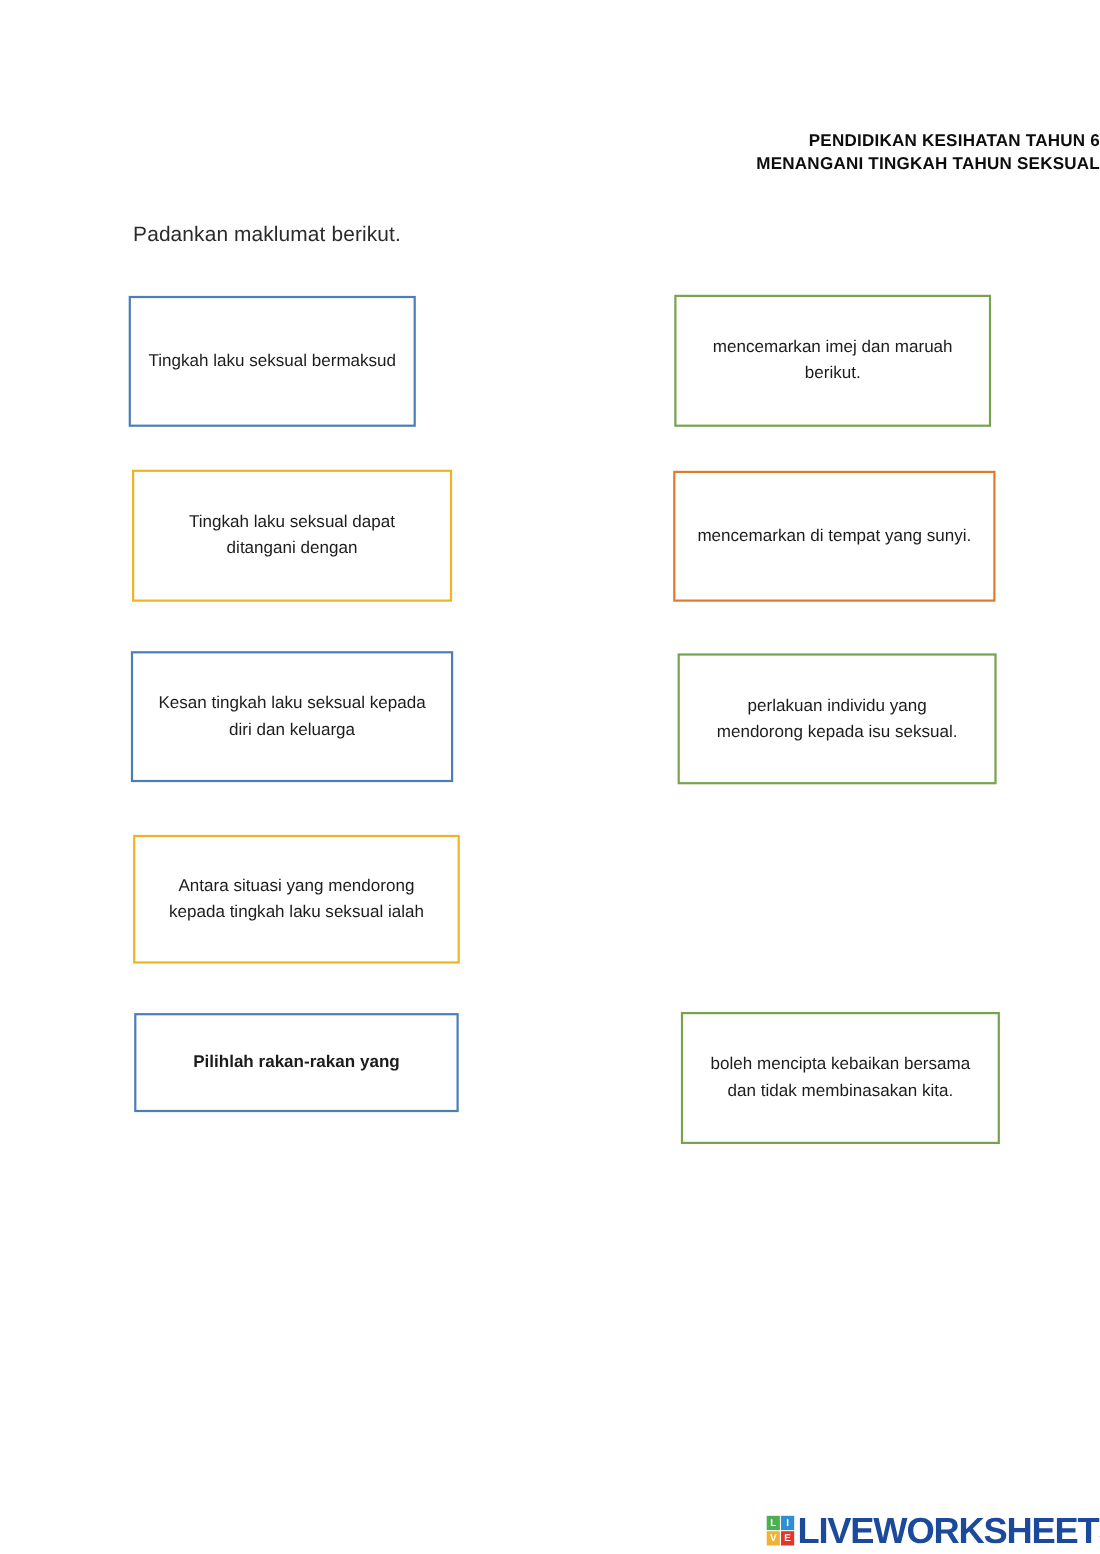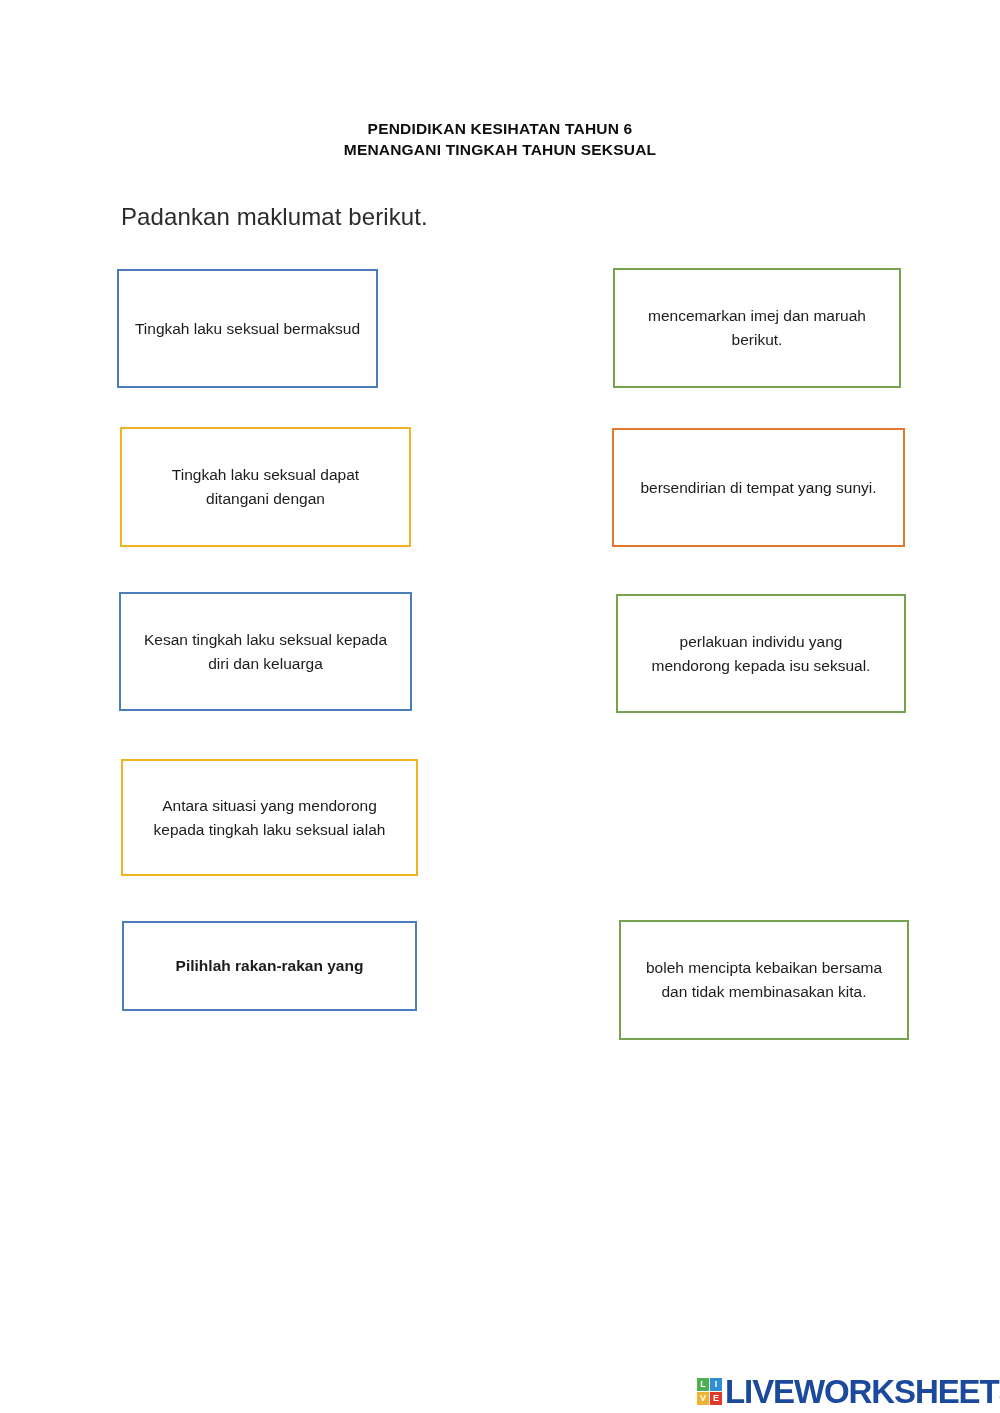--- a/index.html
+++ b/index.html
@@ -21,38 +21,38 @@
     overflow: hidden;
     margin: 0 auto;
   }
 
   
   .title-block {
     position: absolute;
     left: 0;
     top: 118px;
     width: 1000px;
-    text-align: center;
+    text-align: right;
   }
   .title-line {
     font-family: "Liberation Sans", sans-serif;
     font-weight: bold;
     font-size: 15.5px;
     letter-spacing: 0.2px;
     line-height: 21px;
     color: #0d0d0d;
   }
 
   
   .instruction {
     position: absolute;
     left: 121px;
     top: 203px;
     font-family: "Liberation Sans", sans-serif;
-    font-size: 24px;
+    font-size: 19px;
     font-weight: 400;
     letter-spacing: 0.1px;
     color: #2b2b2b;
   }
 
   
   .match-box {
     position: absolute;
     box-sizing: border-box;
     background: #ffffff;
@@ -133,21 +133,21 @@
     <span class="box-text" style="max-width: 265px;">Antara situasi yang mendorong kepada tingkah laku seksual ialah</span>
   </div>
   <div class="match-box" id="lbox4" style="left: 122px; top: 921px; width: 295px; height: 90px; border-color: rgb(74, 126, 187); font-weight: bold;">
     <span class="box-text" style="max-width: 250px;">Pilihlah rakan-rakan yang</span>
   </div>
 
   <div class="match-box" id="rbox0" style="left: 613px; top: 268px; width: 288px; height: 120px; border-color: rgb(119, 162, 78);">
     <span class="box-text" style="max-width: 255px;">mencemarkan imej dan maruah berikut.</span>
   </div>
   <div class="match-box" id="rbox1" style="left: 612px; top: 428px; width: 293px; height: 119px; border-color: rgb(226, 121, 46);">
-    <span class="box-text" style="max-width: 272px;">bersendirian di tempat yang sunyi.</span>
+    <span class="box-text" style="max-width: 272px;">mencemarkan di tempat yang sunyi.</span>
   </div>
   <div class="match-box" id="rbox2" style="left: 616px; top: 594px; width: 290px; height: 119px; border-color: rgb(119, 162, 78);">
     <span class="box-text" style="max-width: 240px;">perlakuan individu yang mendorong kepada isu seksual.</span>
   </div>
   <div class="match-box" id="rbox4" style="left: 619px; top: 920px; width: 290px; height: 120px; border-color: rgb(119, 162, 78);">
     <span class="box-text" style="max-width: 263px;">boleh mencipta kebaikan bersama dan tidak membinasakan kita.</span>
   </div>
 
   <div class="lw-logo">
     <div class="lw-tiles">

